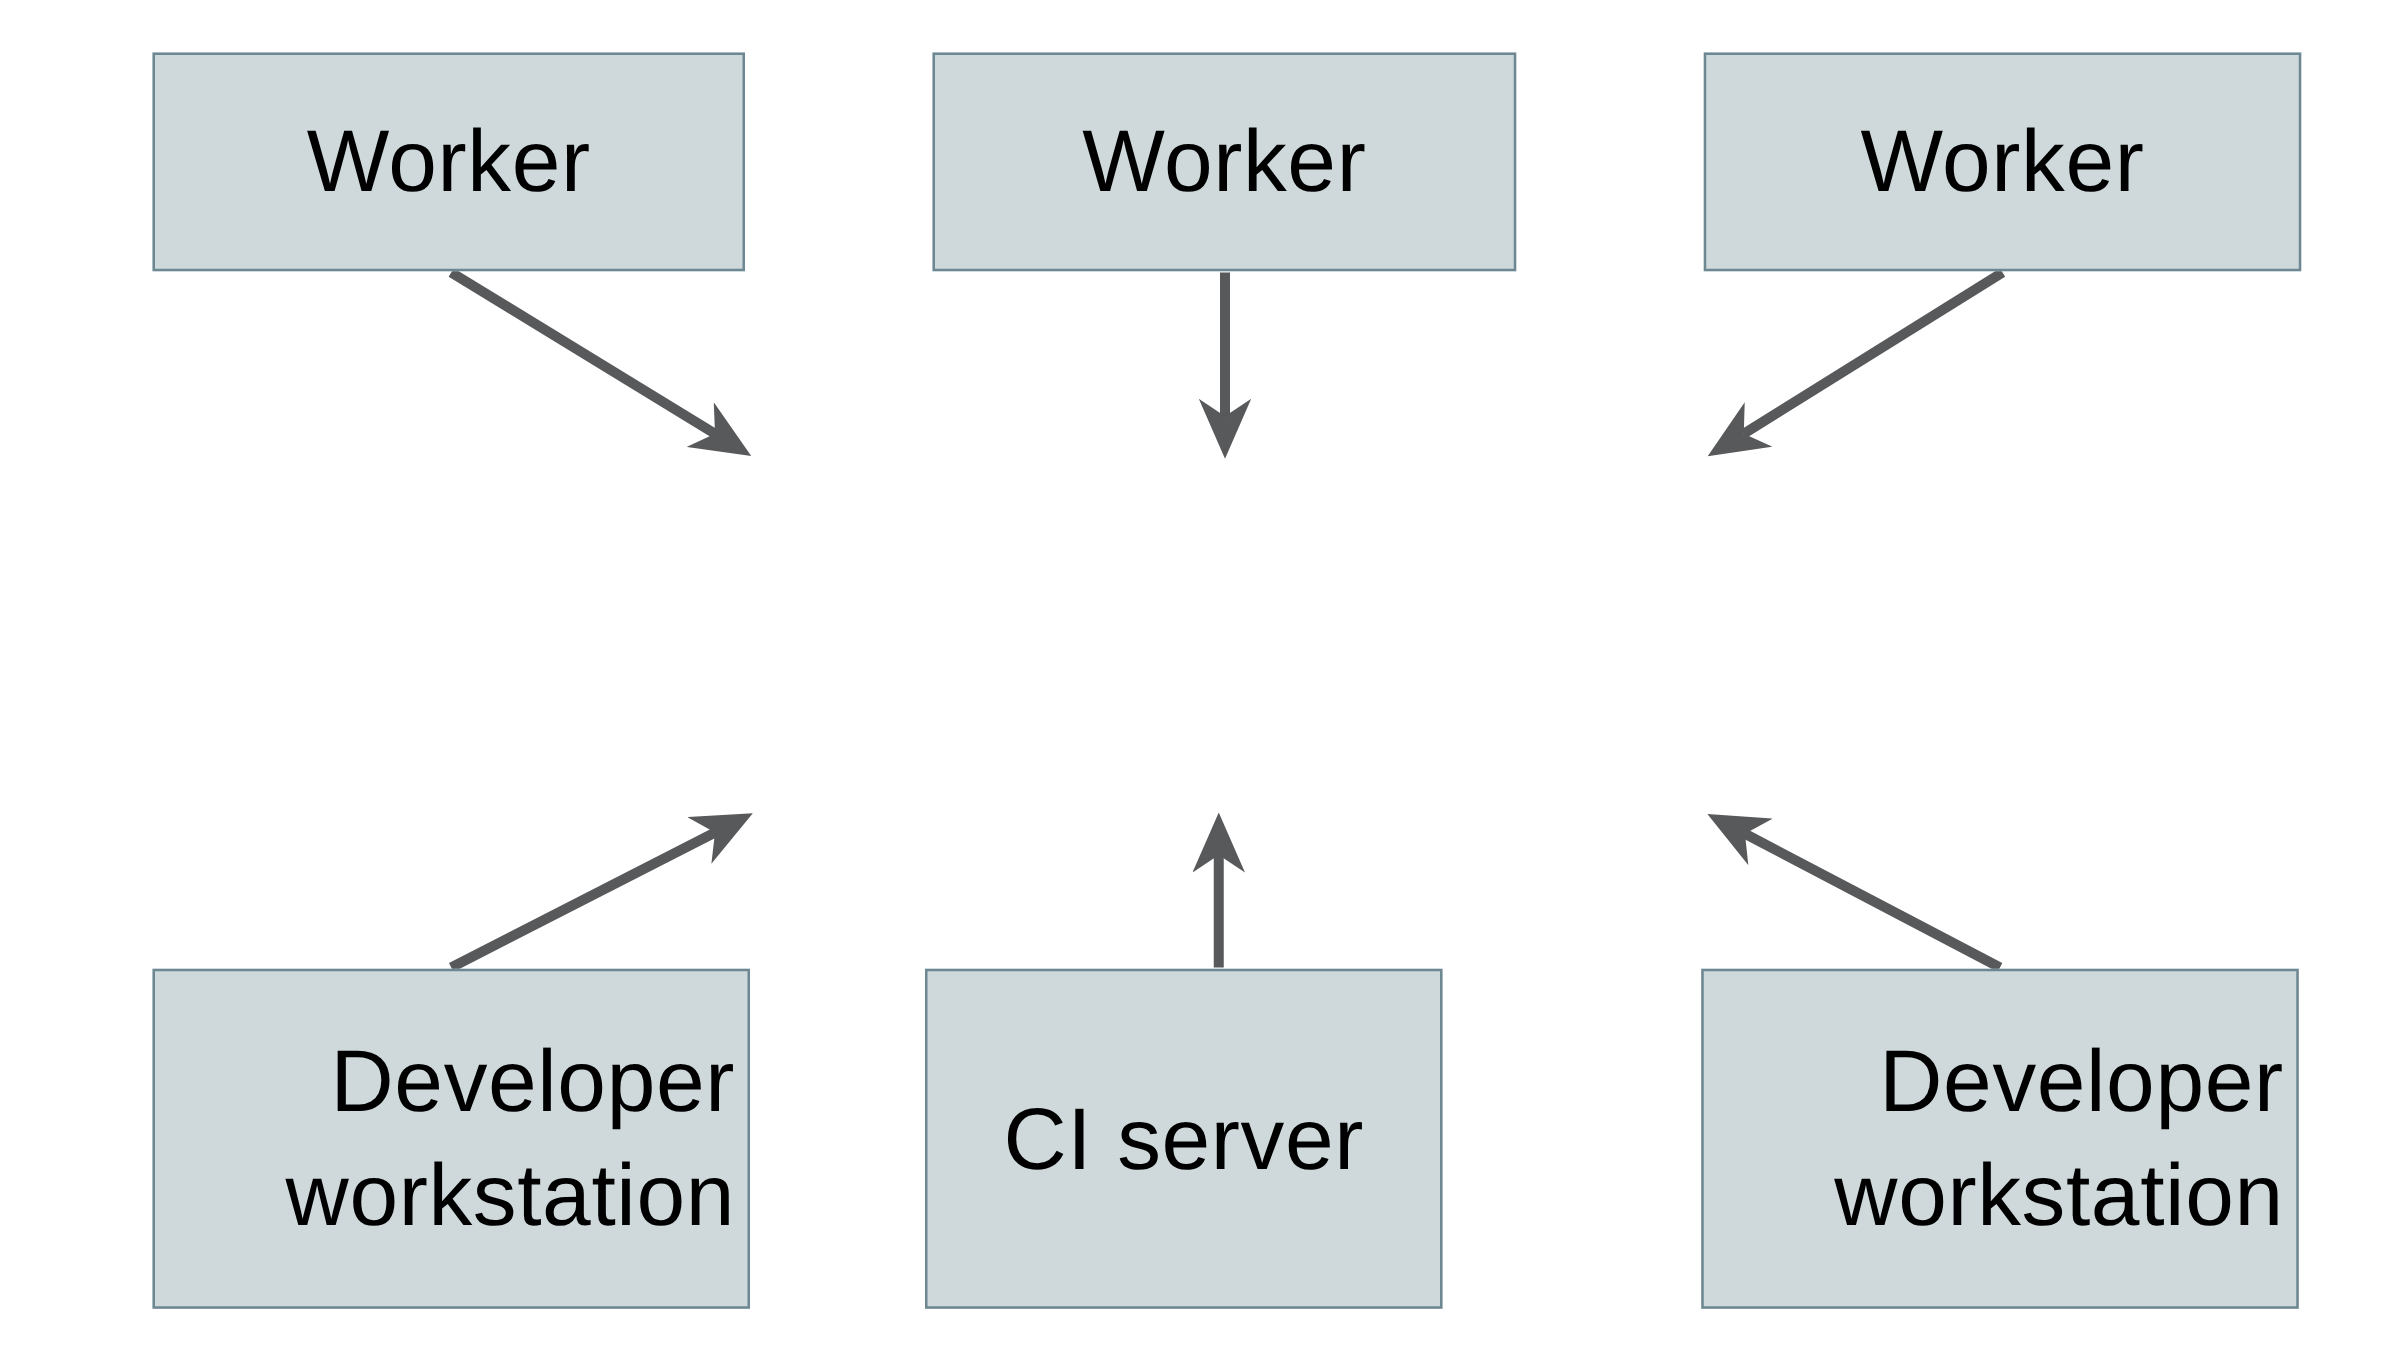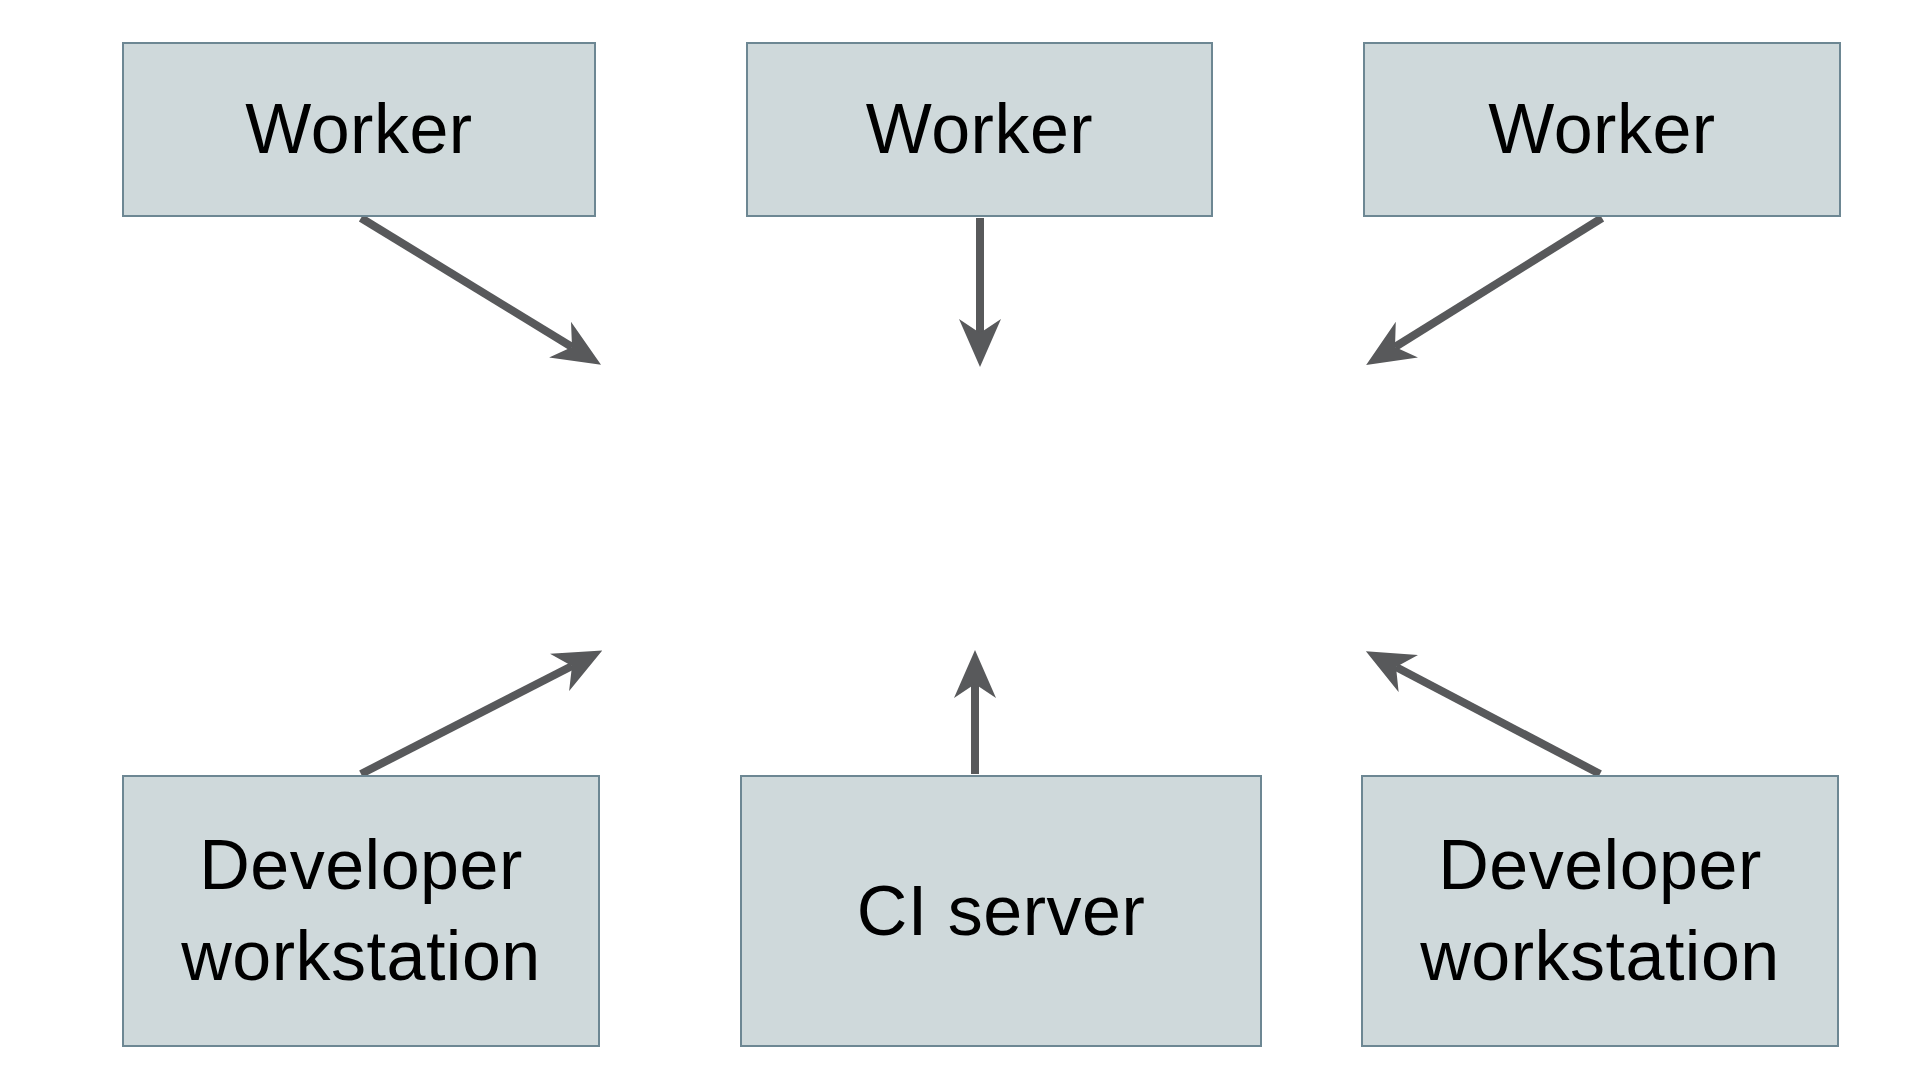--- a/index.html
+++ b/index.html
@@ -25,30 +25,31 @@
     justify-content: center;
     text-align: center;
     color: #000000;
     font-size: 70px;
     line-height: 1.3;
     letter-spacing: 0.5px;
   }
   .node-label {
     display: block;
     padding: 0 10px;
+    text-align: right;
   }
   
   #node-worker-1 { left: 122px; top: 42px;  width: 474px; height: 175px; }
   #node-worker-2 { left: 746px; top: 42px;  width: 467px; height: 175px; }
   #node-worker-3 { left: 1363px; top: 42px; width: 478px; height: 175px; }
   
   #node-build-master { left: 600px; top: 369px; width: 762px; height: 278px; }
   
   #node-developer-workstation-left  { left: 122px;  top: 775px; width: 478px; height: 272px; }
-  #node-ci-server                   { left: 740px;  top: 775px; width: 522px; height: 272px; }
+  #node-ci-server                   { left: 740px;  top: 775px; width: 414px; height: 272px; }
   #node-developer-workstation-right { left: 1361px; top: 775px; width: 478px; height: 272px; }
 
   #edge-layer {
     position: absolute;
     left: 0; top: 0;
     width: 1910px;
     height: 1090px;
     pointer-events: none;
   }
   .arrow-shaft {

